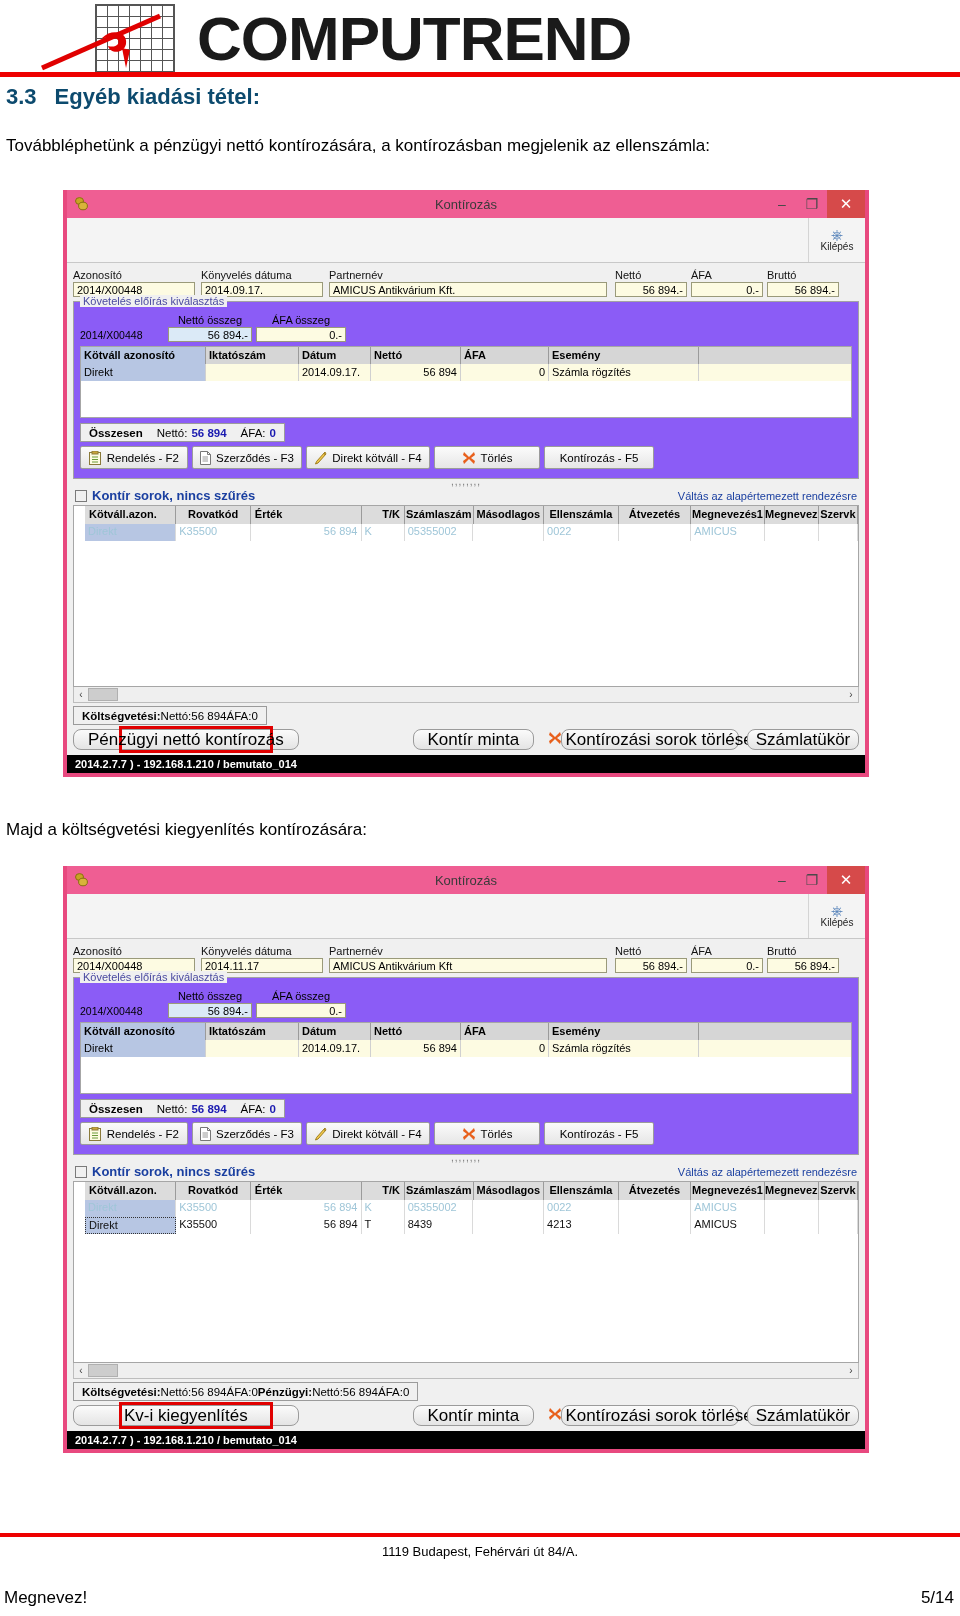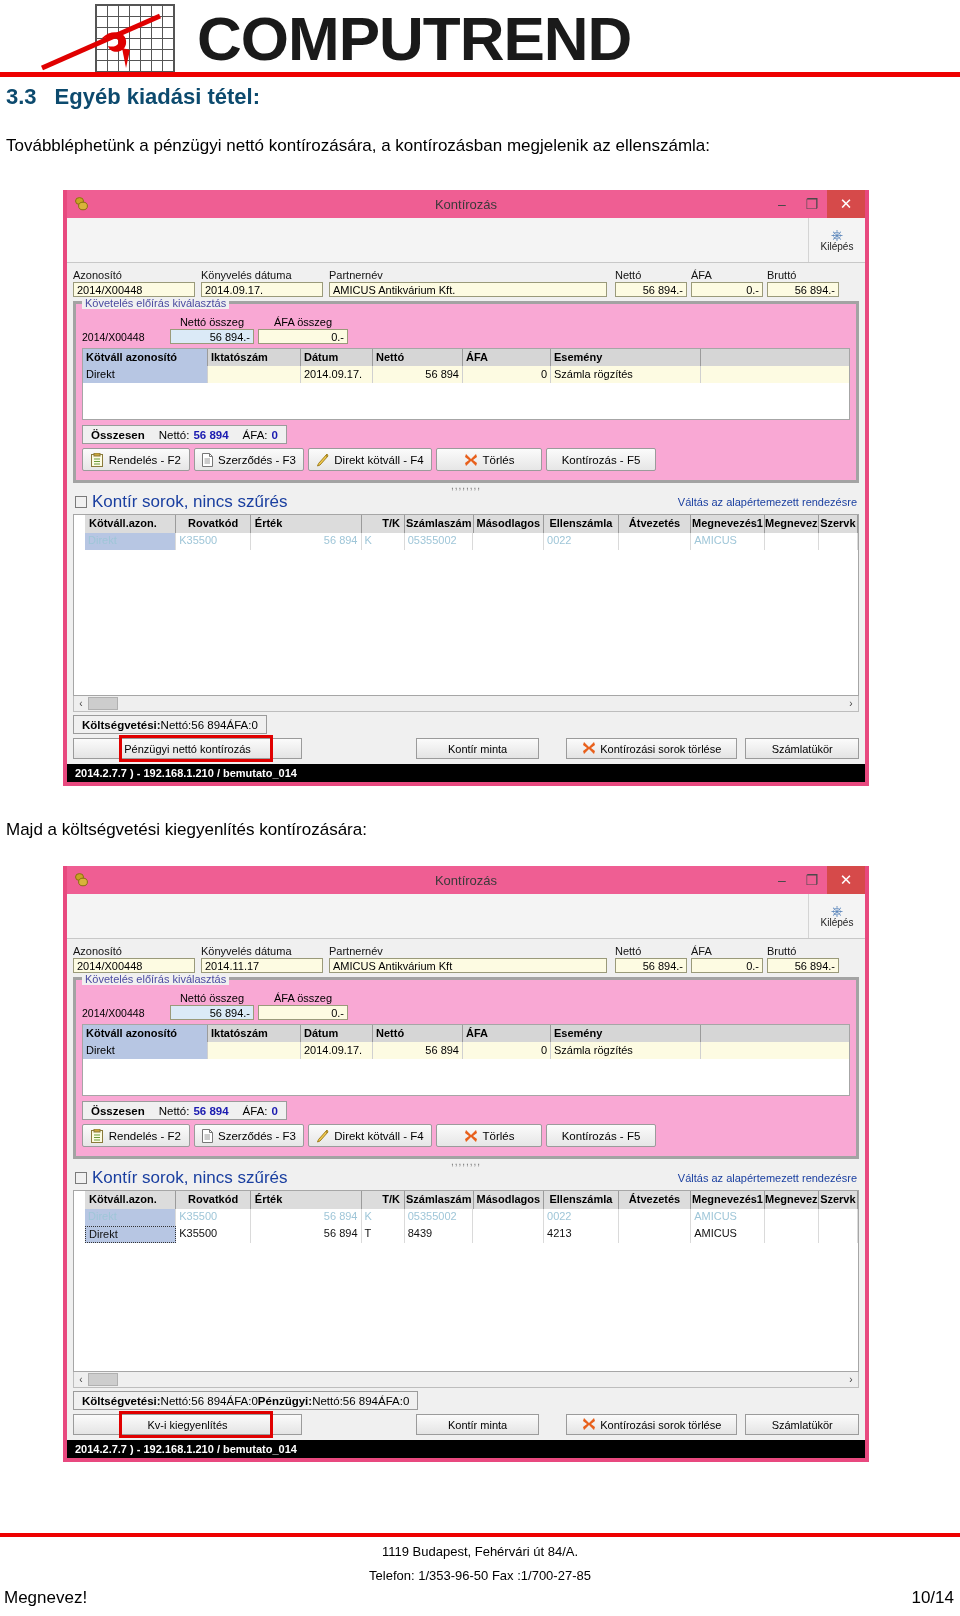--- a/index.html
+++ b/index.html
@@ -89,22 +89,22 @@
   .fld .lbl{font-size:11px;color:#111;margin-bottom:1px;line-height:12px;}
   .fld .inp{
     background:#fdfbe2;border:1px solid #9a9a7a;height:15px;
     font-size:11px;line-height:15px;padding:0 3px;box-sizing:border-box;
     white-space:nowrap;overflow:hidden;
   }
   .inp.num{text-align:right;}
 
   
   .groupbox{
-    border:3px solid #a3a3a3;margin-top:1px;padding:2px 6px 5px 6px;position:relative;
-    background:#f9a8d4;
+    border:1px solid #a3a3a3;margin-top:1px;padding:2px 6px 5px 6px;position:relative;
+    background:#8b5cf6;
   }
   .groupbox > .gb-title{
     font-size:11px;color:#4a4aa0;background:#f0f0f0;
     position:absolute;top:-7px;left:6px;padding:0 3px;
   }
   .amt-head{display:flex;margin:10px 0 0 0;font-size:11px;}
   .amt-row{display:flex;align-items:center;font-size:11px;margin-top:1px;}
   .amt-row .id{width:88px;font-size:10.5px;}
   .amt-box{
     border:1px solid #9a9a7a;height:15px;box-sizing:border-box;
@@ -146,21 +146,21 @@
     height:23px;display:flex;align-items:center;justify-content:center;gap:5px;
     font-size:11.5px;padding:0 8px;box-sizing:border-box;white-space:nowrap;
   }
   .btn .gi{width:14px;height:15px;display:flex;align-items:center;justify-content:center;}
 
   .dots{text-align:center;font-size:10px;letter-spacing:1px;color:#777;line-height:6px;height:7px;}
 
   
   .filter-bar{display:flex;align-items:center;padding:2px 2px 2px 2px;}
   .chk{width:10px;height:10px;border:1px solid #7a7a7a;background:#f0f0f0;margin-right:5px;}
-  .filter-bar .ftxt{font-size:17px;font-weight:normal;color:#1a3fa0;}
+  .filter-bar .ftxt{font-size:13px;font-weight:bold;color:#1a3fa0;}
   .filter-bar .fright{margin-left:auto;font-size:11px;color:#1a3fa0;}
 
   
   .maingrid{border:1px solid #a6a6a6;background:#fff;padding-left:11px;}
   .mg-head{display:flex;background:#dcdcdc;}
   .mg-head .c{
     border-right:1px solid #9b9b9b;font-size:11px;font-weight:bold;text-align:center;
     height:18px;line-height:16px;box-sizing:border-box;white-space:nowrap;overflow:hidden;
   }
   .mg-head .c.left{text-align:left;padding-left:4px;}
@@ -185,24 +185,24 @@
   .hscroll .thumb{width:28px;height:11px;background:#cdcdcd;border:1px solid #b0b0b0;}
   .hscroll .track{flex:1;}
 
   
   .bottom-tot{
     display:inline-flex;align-items:center;border:1px solid #9b9b9b;background:#f0f0f0;
     height:17px;padding:0 8px;font-size:11.5px;margin-top:3px;
   }
   .bottom-btns{display:flex;align-items:center;margin-top:4px;padding-bottom:5px;position:relative;}
   .wbtn{
-    border:1px solid #9b9b9b;border-radius:0;
+    border:1px solid #9b9b9b;border-radius:8px;
     background:linear-gradient(#fbfbfb,#e4e4e4);
     height:21px;display:flex;align-items:center;justify-content:center;gap:5px;
-    font-size:11px;box-sizing:border-box;white-space:nowrap;
+    font-size:17px;box-sizing:border-box;white-space:nowrap;
   }
   .hl-red{outline:3px solid #e00000;}
 
   
   .statusbar{
     background:#000;color:#fff;font-size:11px;font-weight:bold;
     height:18px;line-height:18px;padding-left:8px;
   }
 
   
@@ -693,16 +693,15 @@
       </div>
     </div>
   </div>
 
   <div class="statusbar">2014.2.7.7 ) - 192.168.1.210 / bemutato_014</div>
 </div>
 
 <div class="foot-rule"></div>
 <div class="foot-lines">
   <div>1119 Budapest, Fehérvári út 84/A.</div>
-  <div>Telefon: 1/353-96-50   Fax :1/700-27-85</div>
 </div>
 <div class="foot-conf">Megnevez!</div>
-<div class="foot-page">10/14</div>
+<div class="foot-page">5/14</div>
 
 </body></html>

